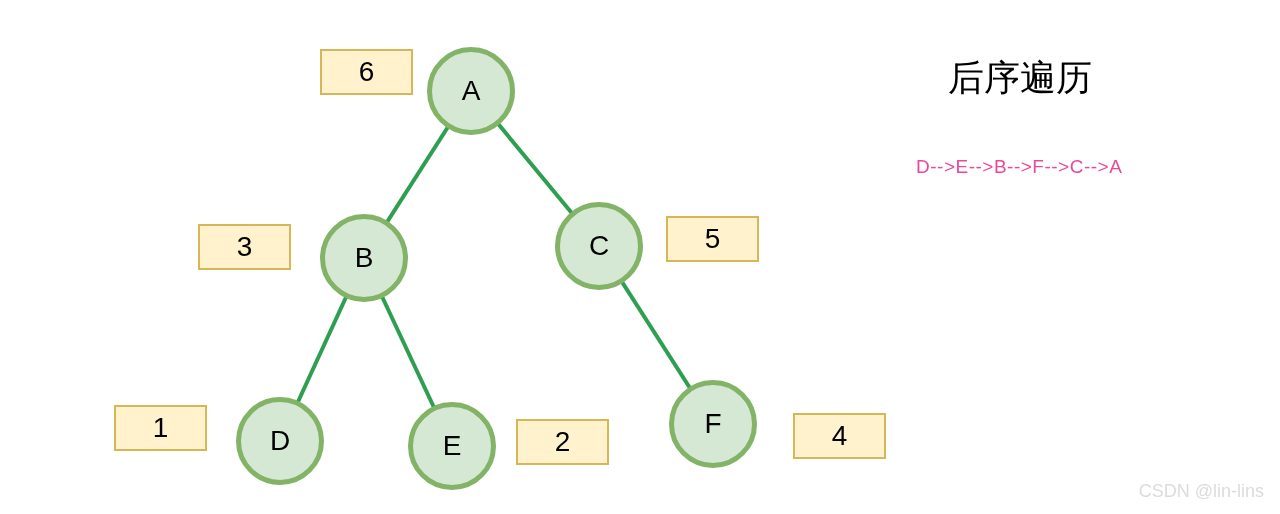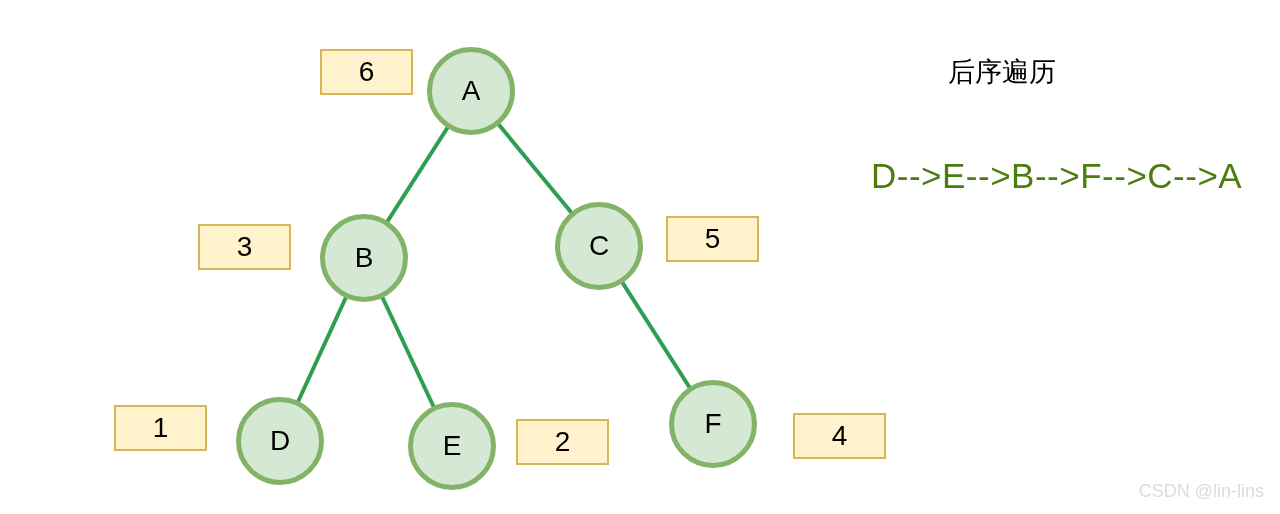--- a/index.html
+++ b/index.html
@@ -65,31 +65,31 @@
   .badge-3 { left: 198px; top: 224px; }
   .badge-5 { left: 666px; top: 216px; }
   .badge-1 { left: 114px; top: 405px; }
   .badge-2 { left: 516px; top: 419px; }
   .badge-4 { left: 793px; top: 413px; }
 
   .traversal-title {
     position: absolute;
     left: 948px;
     top: 54px;
-    font-size: 27px;
+    font-size: 36px;
     color: #000000;
     white-space: nowrap;
     z-index: 2;
   }
   .traversal-sequence {
     position: absolute;
-    left: 871px;
+    left: 916px;
     top: 156px;
-    font-size: 35px;
-    color: #4d7c0f;
+    font-size: 19px;
+    color: #ec4899;
     white-space: nowrap;
     letter-spacing: 0.5px;
     z-index: 2;
   }
   .watermark {
     position: absolute;
     right: 16px;
     top: 481px;
     font-size: 18px;
     color: #dcdcdc;

